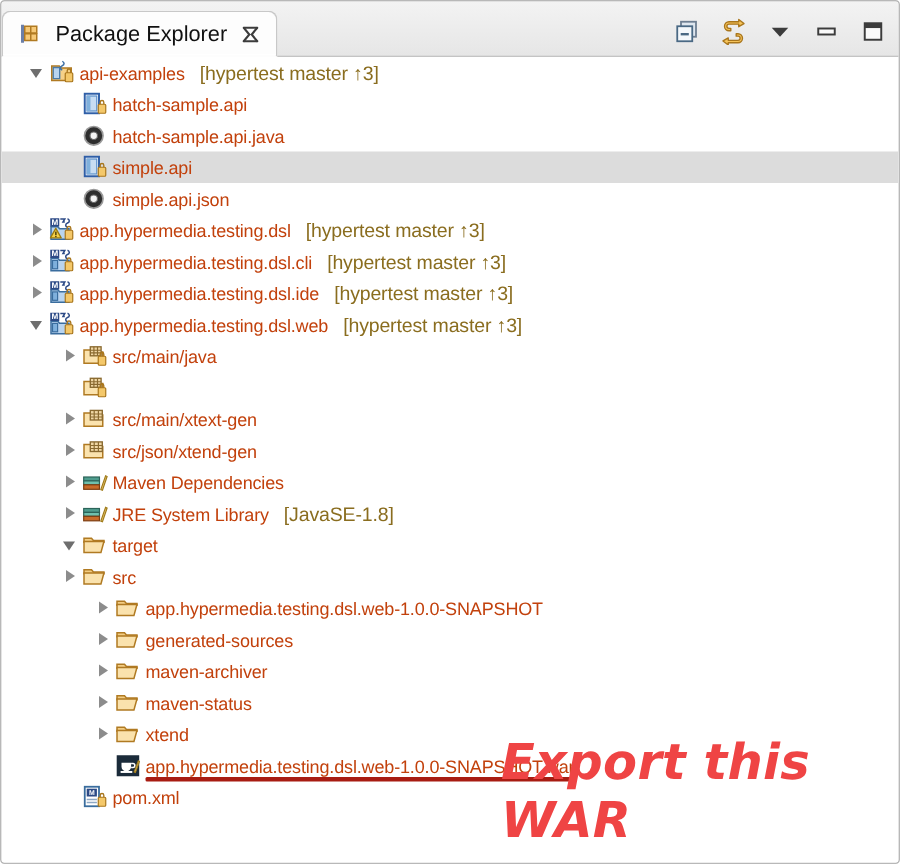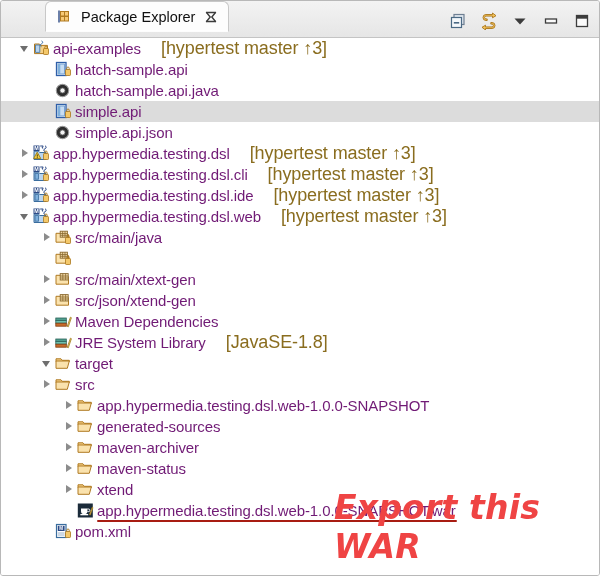--- a/index.html
+++ b/index.html
@@ -7,23 +7,23 @@
     width:600px;height:576px;overflow:hidden;
     background:#ffffff;
     font-family:"Liberation Sans","DejaVu Sans",sans-serif;
     font-size:13.5px;color:#000;
     -webkit-font-smoothing:antialiased;
   }
   .window{position:relative;width:600px;height:576px;box-sizing:border-box;
           border:1px solid #b8b8b8;border-radius:3px;background:#fff;overflow:hidden;}
 
   
-  .tabbar{position:relative;height:36px;display:flex;
+  .tabbar{position:relative;height:36px;display:flex;align-items:flex-end;
           background:linear-gradient(#f3f3f3,#e6e6e6);
-          border-bottom:1px solid #c4c4c4;padding-left:44px;}
+          border-bottom:1px solid #c4c4c4;}
   .tab{display:flex;align-items:center;height:31px;padding:0 10px 0 9px;gap:6px;
        box-sizing:border-box;white-space:nowrap;}
   .tab.active{background:#fdfdfd;border:1px solid #c8c8c8;border-bottom:1px solid #fdfdfd;
               border-radius:6px 6px 0 0;margin-bottom:-1px;position:relative;z-index:3;
               box-shadow:0 -1px 0 #fff inset;}
   .tab.active .tab-label{color:#111;font-size:14.5px;}
   .tab.inactive{margin-left:4px;}
   .tab.inactive .tab-label{color:#8a8a8a;font-size:14.5px;}
   .tab-close{width:14px;height:14px;position:relative;margin-left:3px;flex:0 0 auto;}
 
@@ -35,22 +35,22 @@
   .row{position:relative;height:21px;display:flex;align-items:center;white-space:nowrap;}
   .row.selected{background:#dcdcdc;}
   .twisty{width:13px;height:13px;flex:0 0 auto;position:relative;margin-right:1px;}
   .twisty.collapsed::before{
     content:"";position:absolute;left:3px;top:2px;
     border-left:6px solid #8c8c8c;border-top:4.5px solid transparent;border-bottom:4.5px solid transparent;}
   .twisty.expanded::before{
     content:"";position:absolute;left:1px;top:4px;
     border-top:6px solid #6e6e6e;border-left:4.5px solid transparent;border-right:4.5px solid transparent;}
   .ico{width:17px;height:17px;flex:0 0 auto;position:relative;margin-right:3px;}
-  .lbl{font-size:15px;color:#701a75;letter-spacing:-.1px;}
-  .meta{font-size:18px;color:#8a6d1f;margin-left:20px;letter-spacing:-.1px;}
+  .lbl{font-size:12px;color:#c2410c;letter-spacing:-.1px;}
+  .meta{font-size:13px;color:#8a6d1f;margin-left:10px;letter-spacing:-.1px;}
   .war-underline{position:relative;}
   .war-underline::after{content:"";position:absolute;left:0;right:-1px;bottom:-3px;height:2.5px;background:#a81c12;border-radius:1px;}
   svg{display:block;}
 
   
   .annot{position:absolute;font-style:italic;font-weight:700;color:#ef4444;
          font-size:33px;letter-spacing:.2px;font-family:"DejaVu Sans",sans-serif;}
 </style>
 </head>
 <body>

